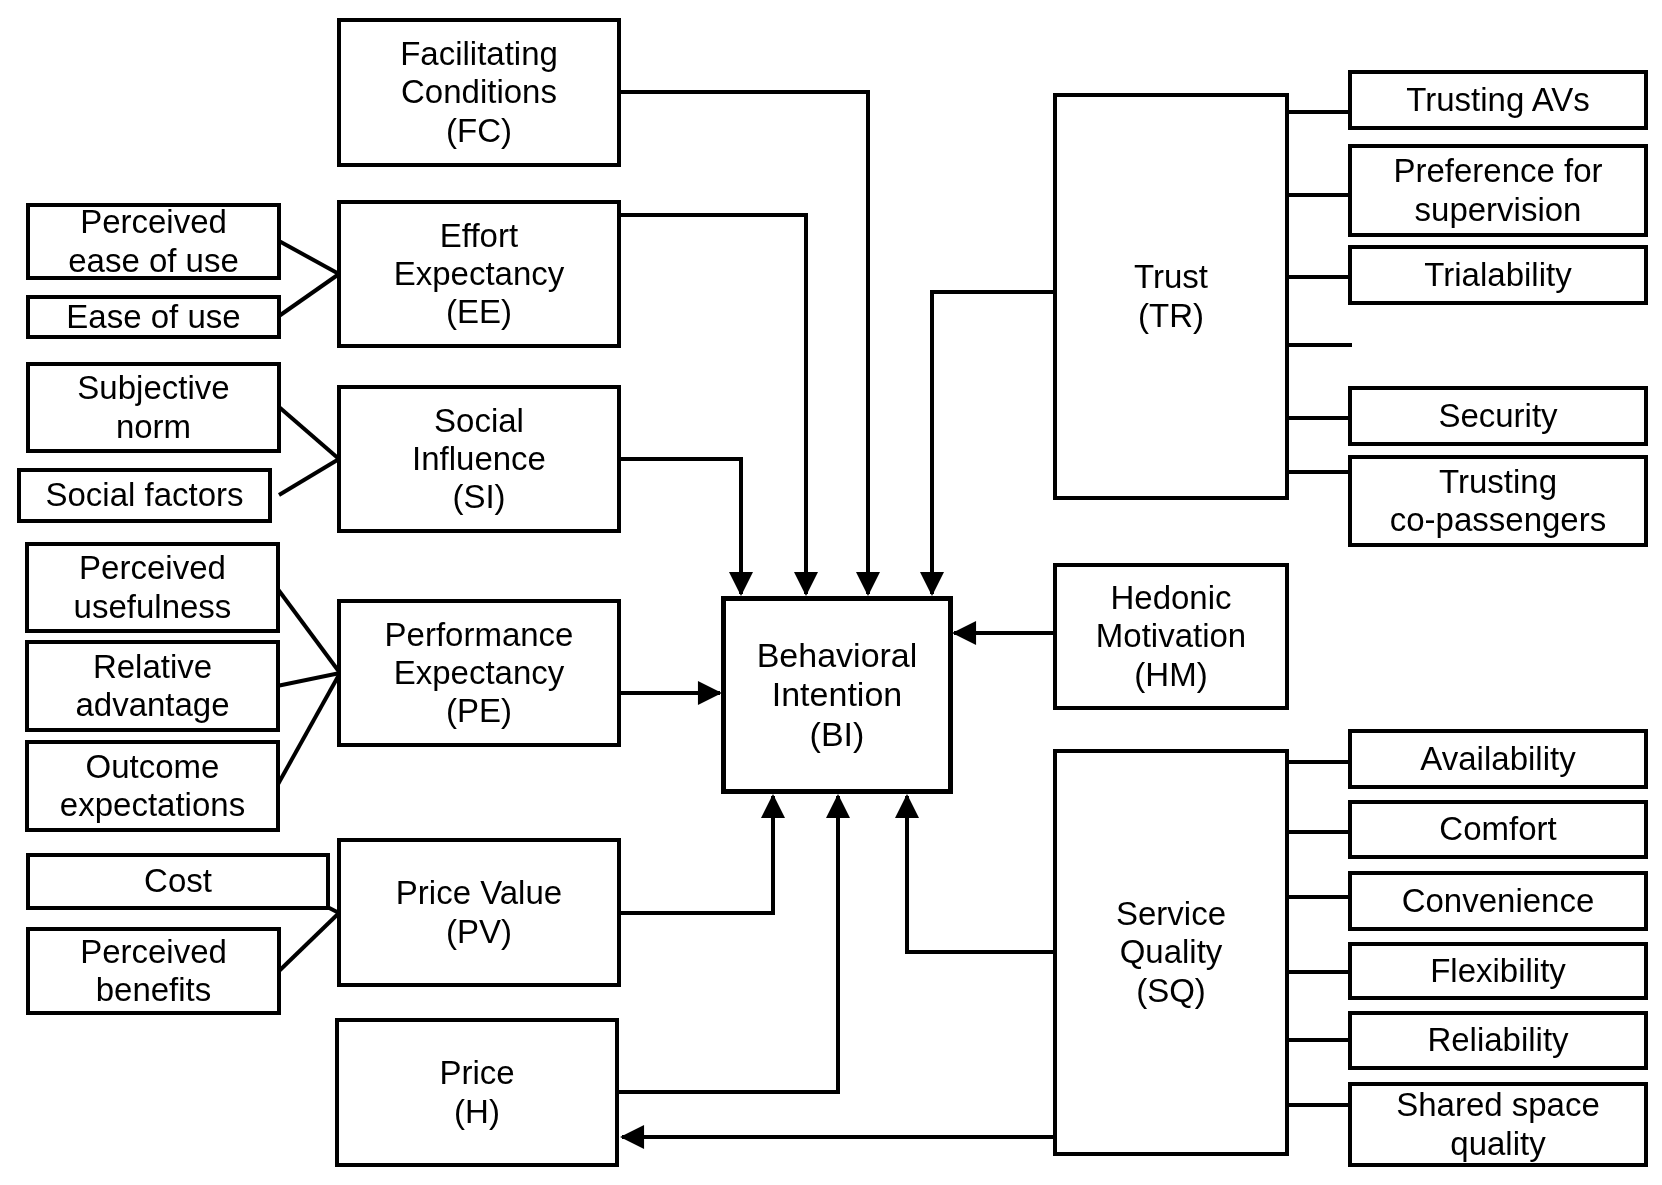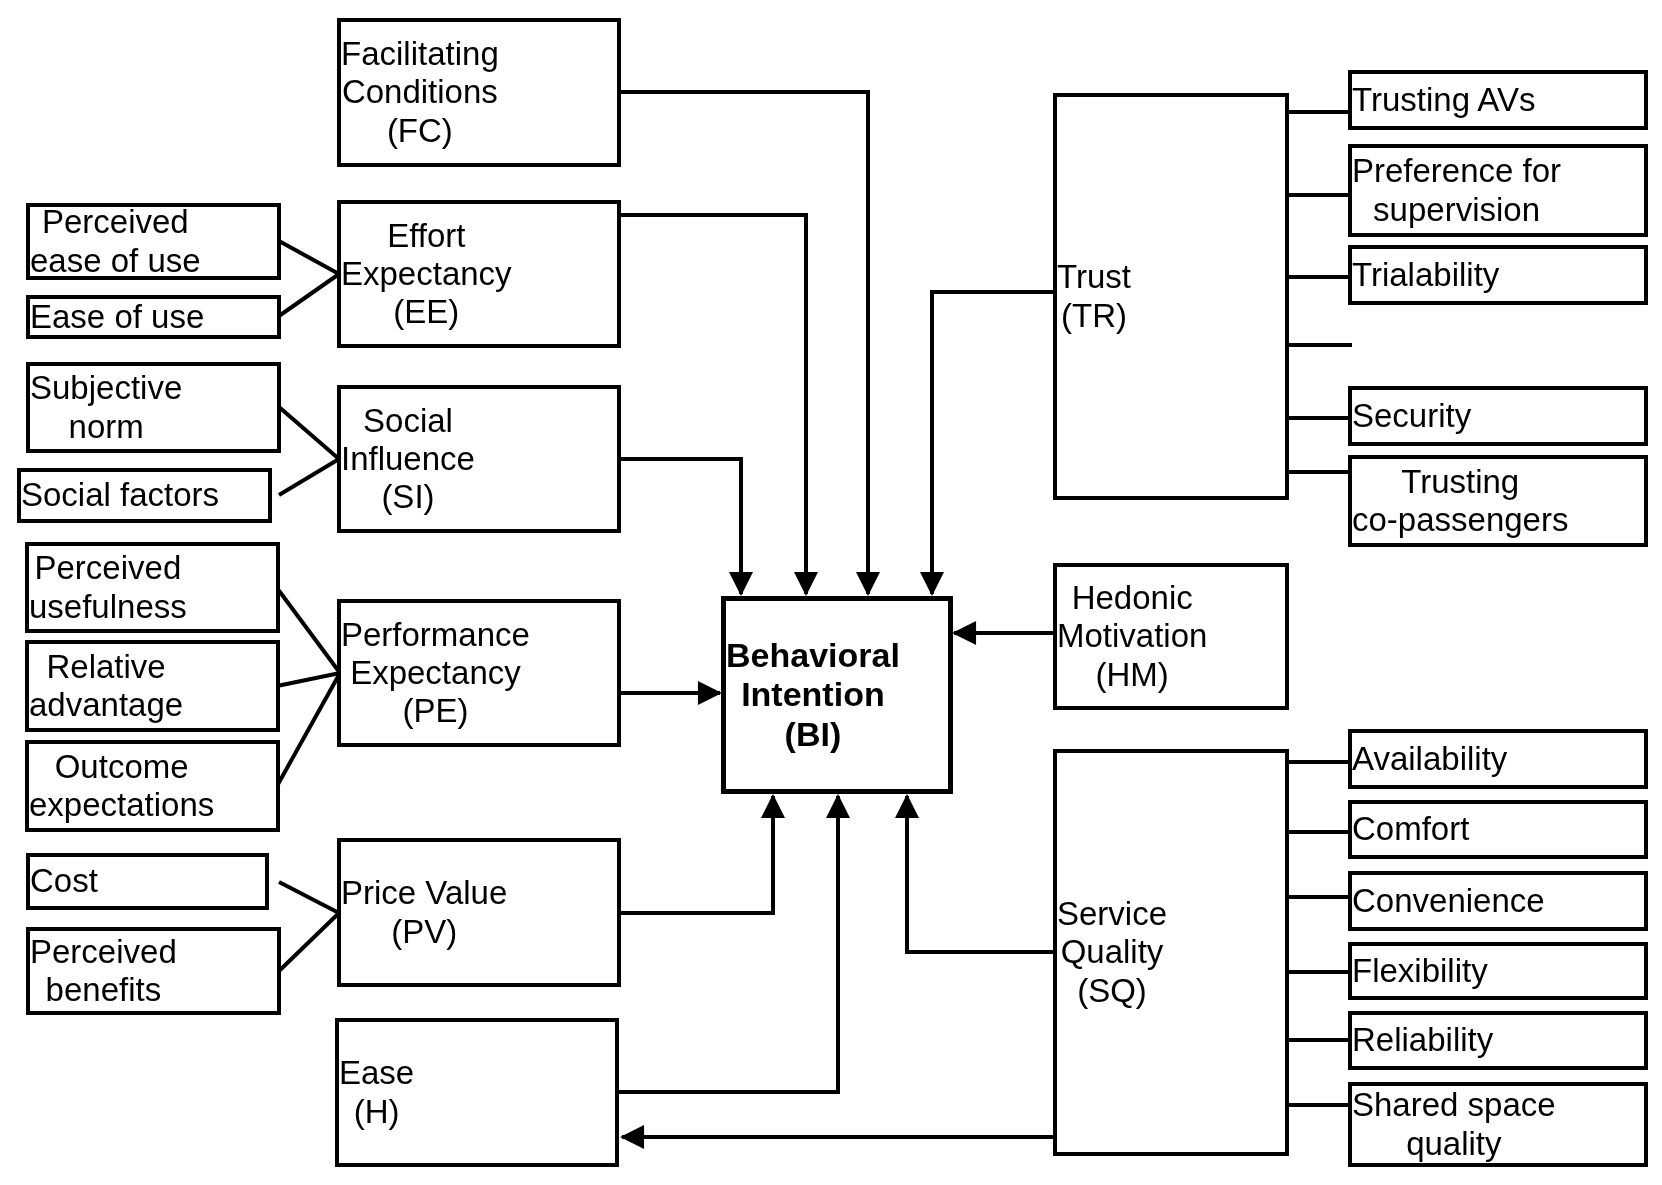--- a/index.html
+++ b/index.html
@@ -10,32 +10,32 @@
     font-family:"Liberation Sans", sans-serif;
     color:#000;
     overflow:hidden;
   }
   #wires{position:absolute;left:0;top:0;width:1662px;height:1185px;}
   .box{
     position:absolute;
     box-sizing:border-box;
     background:#ffffff;
     border:4px solid #000000;
-    display:flex;align-items:center;
+    display:flex;align-items:center;justify-content:center;
   }
   .box .lbl{
     display:block;
     white-space:pre-line;
     text-align:center;
     font-size:33px;
     line-height:1.16;
     color:#000;
   }
   .box.dependent{border-width:5px;}
-  .box.dependent .lbl{font-weight:bold;font-size:34px;}
+  .box.dependent .lbl{font-weight:normal;font-size:34px;}
 </style>
 </head>
 <body>
 
 <div id="canvas">
 
   <svg id="wires" viewBox="0 0 1662 1185" xmlns="http://www.w3.org/2000/svg">
     <defs>
       <marker id="ah" viewBox="0 0 10 10" refX="9.2" refY="5" markerWidth="6.5" markerHeight="6" orient="auto-start-reverse">
         <path d="M0,0 L10,5 L0,10 z" fill="#000"></path>
@@ -99,21 +99,21 @@
 usefulness</span>
     </div>
   <div class="box" style="left:25px;top:640px;width:255px;height:92px">
     <span class="lbl">Relative
 advantage</span>
     </div>
   <div class="box" style="left:25px;top:740px;width:255px;height:92px">
     <span class="lbl">Outcome
 expectations</span>
     </div>
-  <div class="box" style="left:26px;top:853px;width:243px;height:57px">
+  <div class="box" style="left:26px;top:853px;width:304px;height:57px">
     <span class="lbl">Cost</span>
     </div>
   <div class="box" style="left:26px;top:927px;width:255px;height:88px">
     <span class="lbl">Perceived
 benefits</span>
     </div>
 
   <div class="box" style="left:337px;top:18px;width:284px;height:149px">
     <span class="lbl">Facilitating
 Conditions
@@ -132,21 +132,21 @@
   <div class="box" style="left:337px;top:599px;width:284px;height:148px">
     <span class="lbl">Performance
 Expectancy
 (PE)</span>
     </div>
   <div class="box" style="left:337px;top:838px;width:284px;height:149px">
     <span class="lbl">Price Value
 (PV)</span>
     </div>
   <div class="box" style="left:335px;top:1018px;width:284px;height:149px">
-    <span class="lbl">Ease
+    <span class="lbl">Price
 (H)</span>
     </div>
 
   <div class="box dependent" style="left:721px;top:596px;width:232px;height:198px">
     <span class="lbl">Behavioral
 Intention
 (BI)</span>
     </div>
 
   <div class="box" style="left:1053px;top:93px;width:236px;height:407px">

